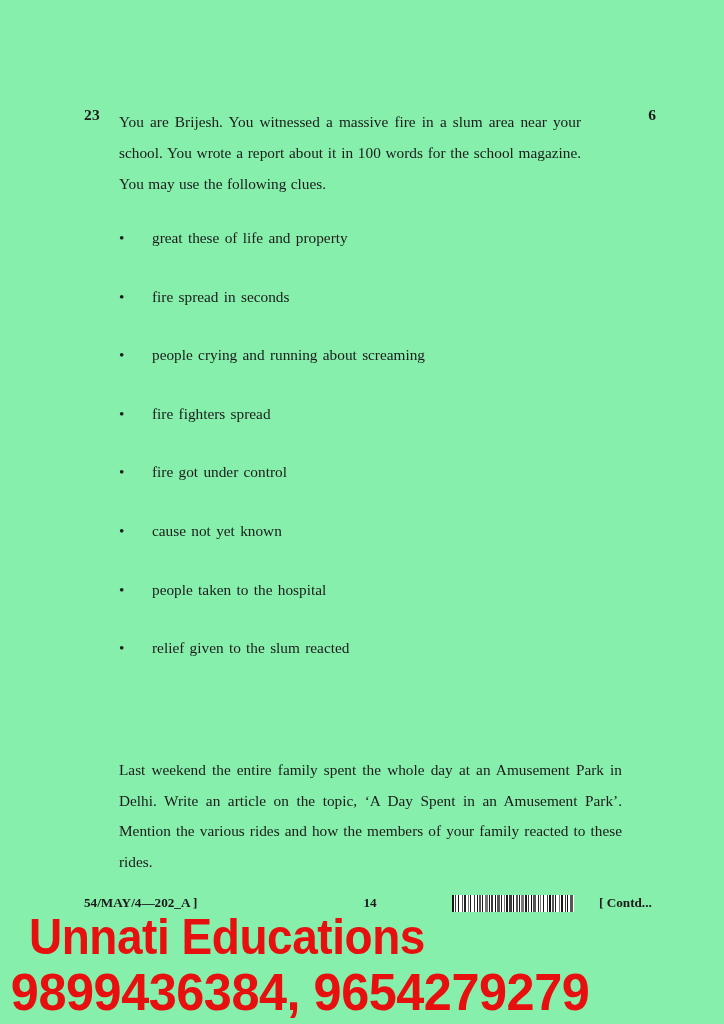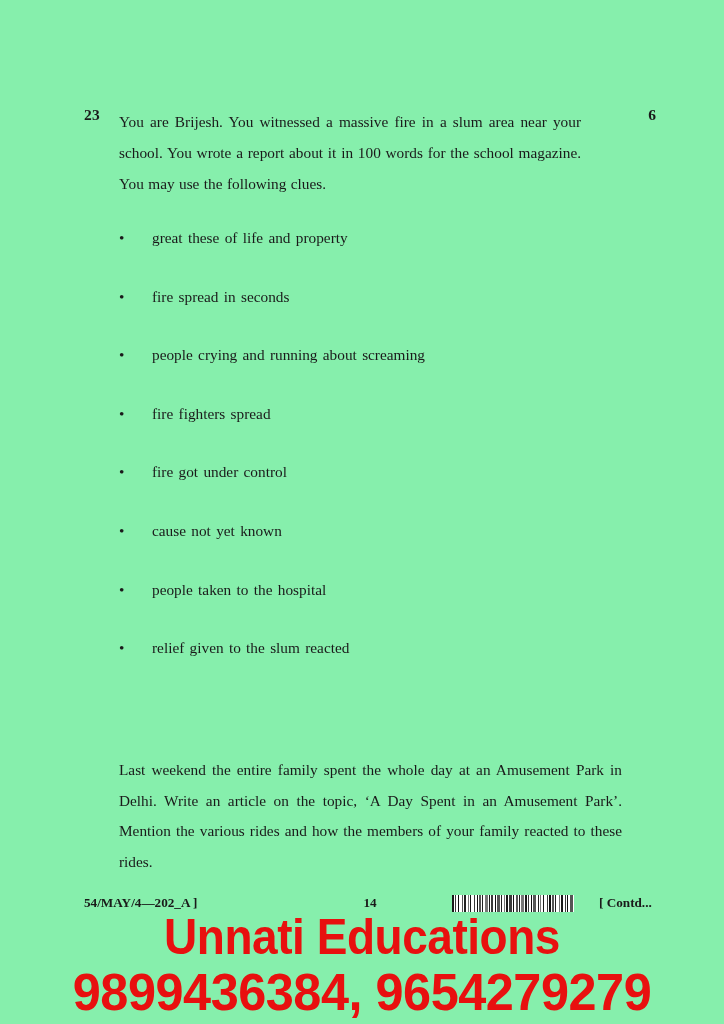--- a/index.html
+++ b/index.html
@@ -161,21 +161,21 @@
     display: block;
     height: 100%;
   }
 
   
   .watermark {
     position: absolute;
     left: 0;
     top: 912px;
     width: 724px;
-    text-align: center;
+    text-align: left;
     font-family: "Liberation Sans", sans-serif;
     font-weight: bold;
     line-height: 1;
     user-select: none;
   }
   .wm-name {
     display: block;
     font-size: 50px;
     letter-spacing: -0.5px;
     transform: scaleX(0.92);

